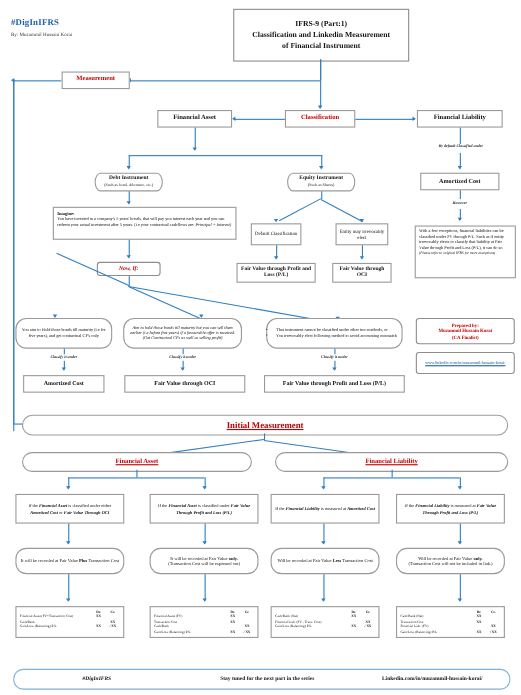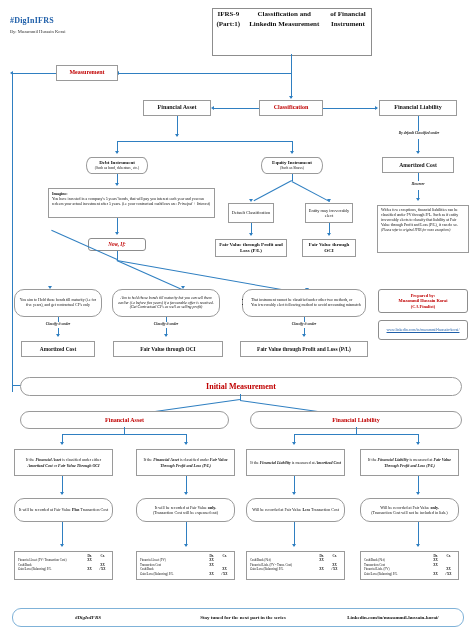--- a/index.html
+++ b/index.html
@@ -48,21 +48,21 @@
 
   .diag{position:absolute;transform-origin:0 0;height:1px;background:#2f7fc1;}
 
   
   .brand{position:absolute;left:10px;top:16px;color:#1f5fa9;font-weight:bold;font-size:8px;letter-spacing:.2px;}
   .byline{position:absolute;left:10px;top:29px;color:#333;font-size:4.6px;}
 
   .title{
     position:absolute;left:212px;top:8px;width:158px;height:46px;
     border:1px solid #8d8d8d;background:#fff;
-    display:flex;flex-direction:row;align-items:flex-start;justify-content:center;
+    display:flex;flex-direction:column;align-items:center;justify-content:center;
     font-weight:bold;font-size:7px;line-height:1.45;text-align:center;
   }
 
   
   .rail{position:absolute;left:12px;top:72px;width:1px;height:320px;background:#2f7fc1;}
 
   
   .tbox{
     position:absolute;box-sizing:border-box;border:1px solid #9a9a9a;background:#fff;
     font-size:3.9px;line-height:1.3;padding:2px 3px;text-align:left;
@@ -88,21 +88,21 @@
     display:flex;align-items:center;font-size:5px;font-weight:bold;
   }
   .footer span{display:block;}
   .f1{width:150px;text-align:center;font-style:italic;}
   .f2{width:160px;text-align:center;}
   .f3{flex:1;text-align:center;}
 
   .bigband{
     position:absolute;border:1px solid #9a9a9a;border-radius:12px;background:#fff;
     display:flex;align-items:center;justify-content:center;
-    font-weight:bold;color:#c00000;
+    font-weight:bold;color:#c00000;text-decoration:underline;
   }
 </style>
 </head>
 <body>
 
 <div id="page">
 
   <div class="brand">#DigInIFRS</div>
   <div class="byline">By: Muzammil Hussain Korai</div>
 

